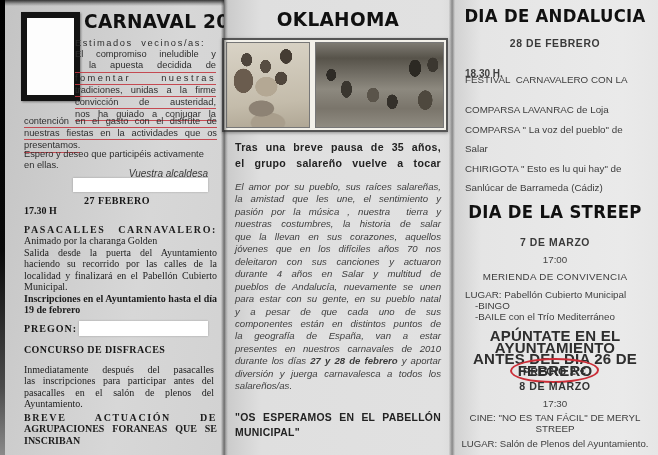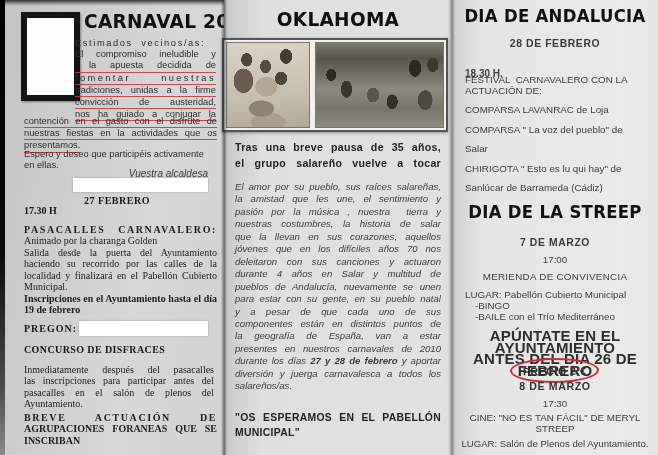--- a/index.html
+++ b/index.html
@@ -192,21 +192,20 @@
         <div>MUNICIPAL"</div>
       </div>
   </div>
 
   <div class="panel pr">
     <h1 class="title t-r1">DIA DE ANDALUCIA</h1>
     <div class="ctr d28">28 DE FEBRERO</div>
     <div class="t1830">18.30 H.</div>
     <div class="blk fest">
         <div>FESTIVAL  CARNAVALERO CON LA</div>
-        <div>ACTUACIÓN DE:</div>
       </div>
     <div class="blk acts">
         <div>COMPARSA LAVANRAC de Loja</div>
         <div>COMPARSA " La voz del pueblo" de</div>
         <div>Salar</div>
         <div>CHIRIGOTA " Esto es lu qui hay" de</div>
         <div>Sanlúcar de Barrameda (Cádiz)</div>
       </div>
     <h1 class="title t-r2">DIA DE LA STREEP</h1>
     <div class="ctr d7m">7 DE MARZO</div>

